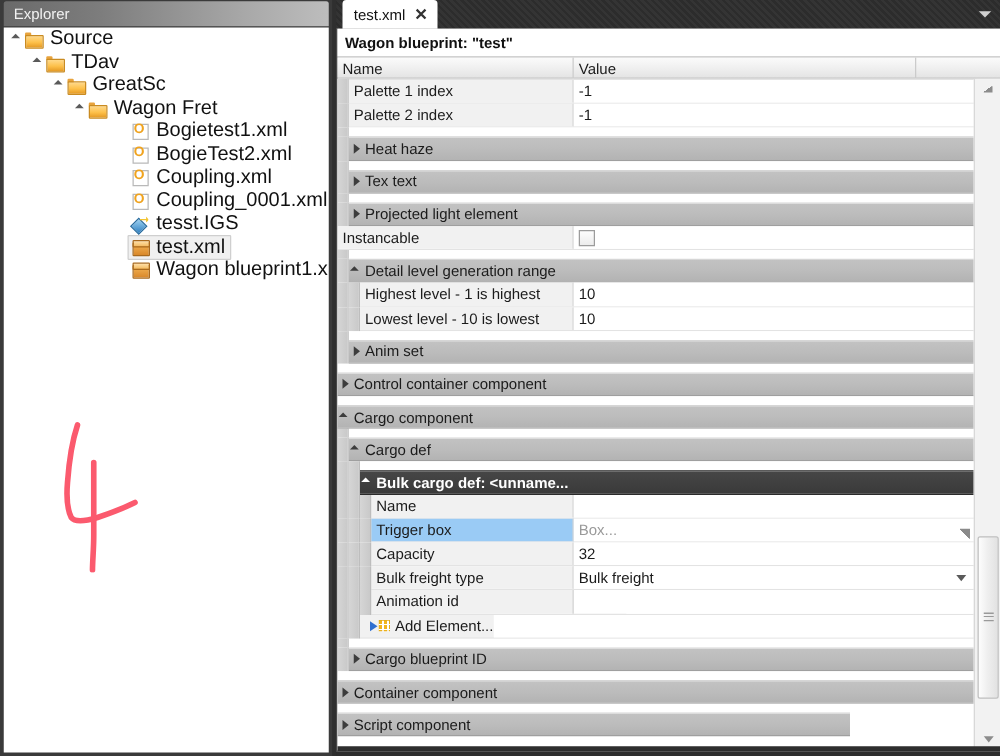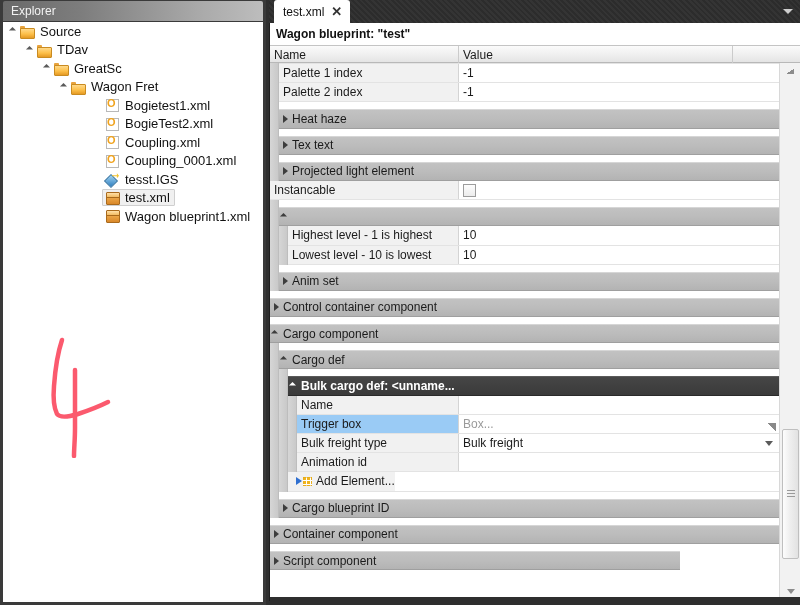--- a/index.html
+++ b/index.html
@@ -35,21 +35,21 @@
     position: absolute; left: 3px; top: 22px;
     width: 260px; height: 580px;
     background: #ffffff;
     overflow: hidden;
   }
   .tree-row {
     height: 18.5px;
     display: flex;
     align-items: center;
     white-space: nowrap;
-    font-size: 13px;
+    font-size: 16px;
     color: #111;
     position: relative;
   }
   .tree-label { padding-left: 3px; }
   .sel-box {
     display: inline-flex; align-items: center;
     background: #f0f0f0;
     border: 1px solid #cfcfcf;
     padding: 0 4px 0 1px;
     margin-left: -2px;
@@ -495,20 +495,21 @@
               </div>
             </div>
             <div class="row" style="height: 7px;">
               <div class="rail" style="left: 0px;"></div>
               <div class="spacer" style="margin-left: 9px;"></div>
             </div>
             <div class="row">
               <div class="rail" style="left: 0px;"></div>
               <div class="grp" style="margin-left: 9px; width: 500px;">
                 <span class="gtri open"></span>
+                <span>Detail level generation range</span>
               </div>
             </div>
             <div class="row">
               <div class="rail" style="left: 0px;"></div>
               <div class="rail" style="left: 9px;"></div>
               <div class="prow" style="margin-left: 18px; width: 491px;">
                 <div class="nm" style="width: 171px; flex: 0 0 171px;">Highest level - 1 is highest</div>
                 <div class="vl"><span>10</span></div>
               </div>
             </div>
@@ -582,20 +583,29 @@
                 <div class="vl"><span></span></div>
               </div>
             </div>
             <div class="row">
               <div class="rail" style="left: 0px;"></div>
               <div class="rail" style="left: 9px;"></div>
               <div class="rail" style="left: 18px;"></div>
               <div class="prow sel" style="margin-left: 27px; width: 482px;">
                 <div class="nm" style="width: 162px; flex: 0 0 162px;">Trigger box</div>
                 <div class="vl placeholder"><span>Box...</span><span class="corner"></span></div>
+              </div>
+            </div>
+            <div class="row">
+              <div class="rail" style="left: 0px;"></div>
+              <div class="rail" style="left: 9px;"></div>
+              <div class="rail" style="left: 18px;"></div>
+              <div class="prow" style="margin-left: 27px; width: 482px;">
+                <div class="nm" style="width: 162px; flex: 0 0 162px;">Capacity</div>
+                <div class="vl"><span>32</span></div>
               </div>
             </div>
             <div class="row">
               <div class="rail" style="left: 0px;"></div>
               <div class="rail" style="left: 9px;"></div>
               <div class="rail" style="left: 18px;"></div>
               <div class="prow" style="margin-left: 27px; width: 482px;">
                 <div class="nm" style="width: 162px; flex: 0 0 162px;">Bulk freight type</div>
                 <div class="vl"><span>Bulk freight</span><span class="ddarrow"></span></div>
               </div>

